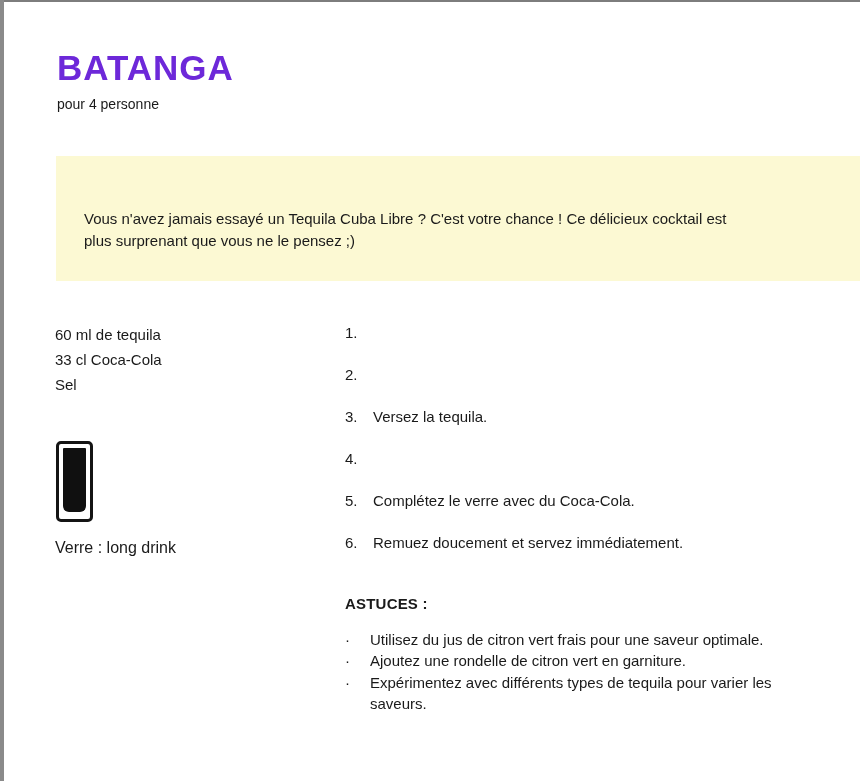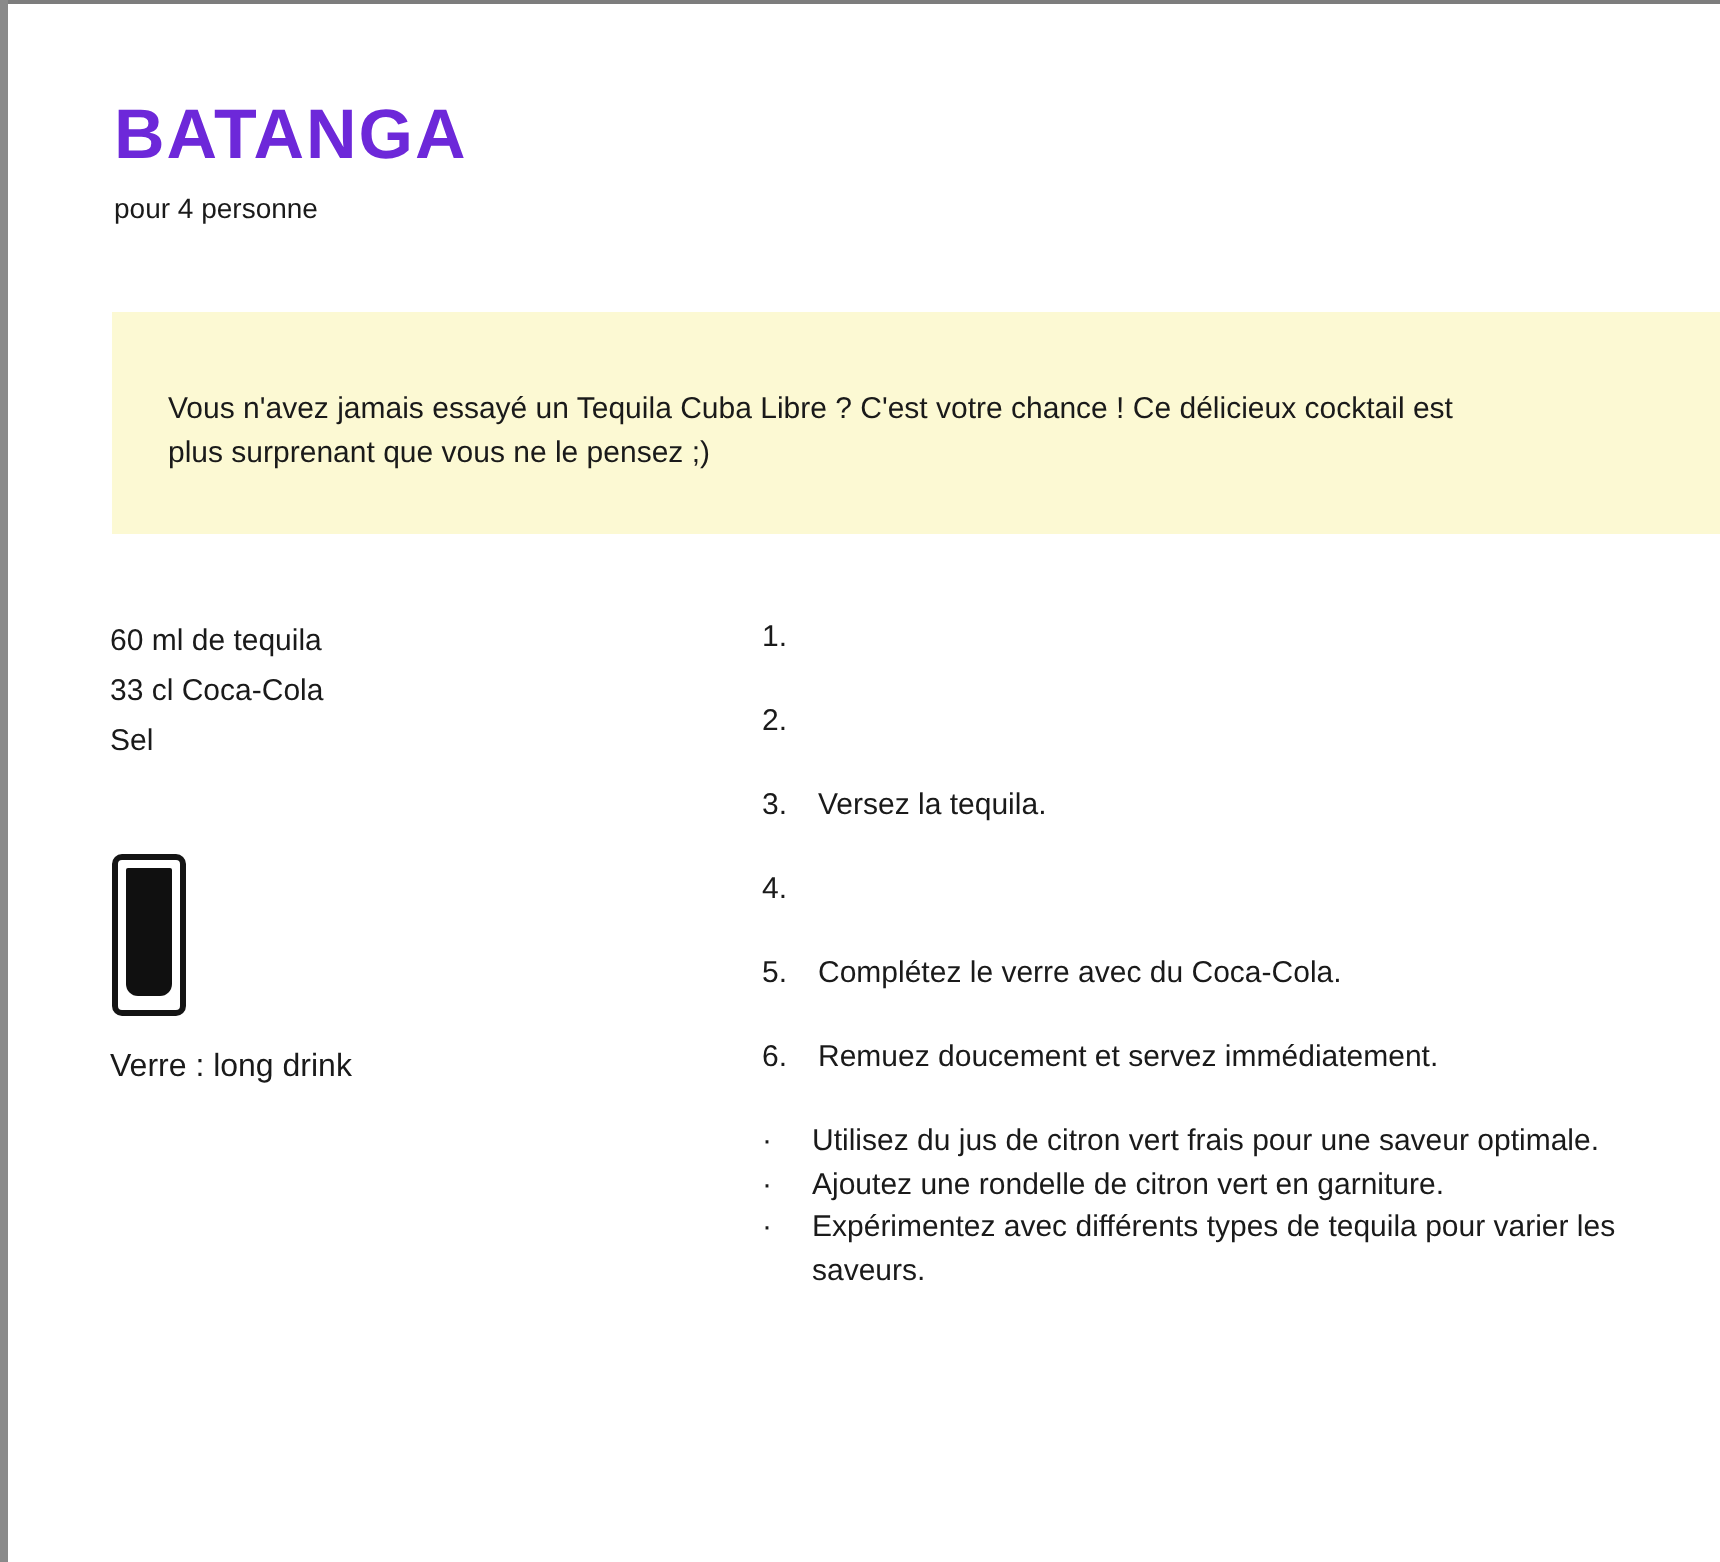--- a/index.html
+++ b/index.html
@@ -31,32 +31,31 @@
   }
   .subtitle {
     margin: 10px 0 0 57px;
     font-size: 14px;
     line-height: 18px;
   }
   .callout {
     margin: 43px 11px 0 56px;
     width: 804px;
     background: #FCF9D3;
-    padding: 38px 30px 29px 28px;
+    padding: 52px 30px 29px 28px;
   }
   .callout-text {
     margin: 0;
     font-size: 15px;
     line-height: 22px;
     max-width: 668px;
   }
   .columns {
     display: flex;
     margin: 41px 0 0 55px;
-    gap: 36px;
   }
   .left-col { width: 290px; flex-shrink: 0; }
   .ingredients {
     list-style: none;
     margin: 0; padding: 0;
     font-size: 15px;
     line-height: 25px;
   }
   .glass-icon {
     margin-top: 44px;
@@ -152,20 +151,21 @@
         <li class="step">
           <span class="step-num">5.</span>
           <span class="step-text">Complétez le verre avec du Coca-Cola.</span>
         </li>
         <li class="step">
           <span class="step-num">6.</span>
           <span class="step-text">Remuez doucement et servez immédiatement.</span>
         </li>
       </ol>
 
+      <div class="tips-heading">ASTUCES :</div>
       <ul class="tips">
         <li class="tip">
           <span class="tip-bullet">·</span>
           <span class="tip-text">Utilisez du jus de citron vert frais pour une saveur optimale.</span>
         </li>
         <li class="tip">
           <span class="tip-bullet">·</span>
           <span class="tip-text">Ajoutez une rondelle de citron vert en garniture.</span>
         </li>
         <li class="tip">

